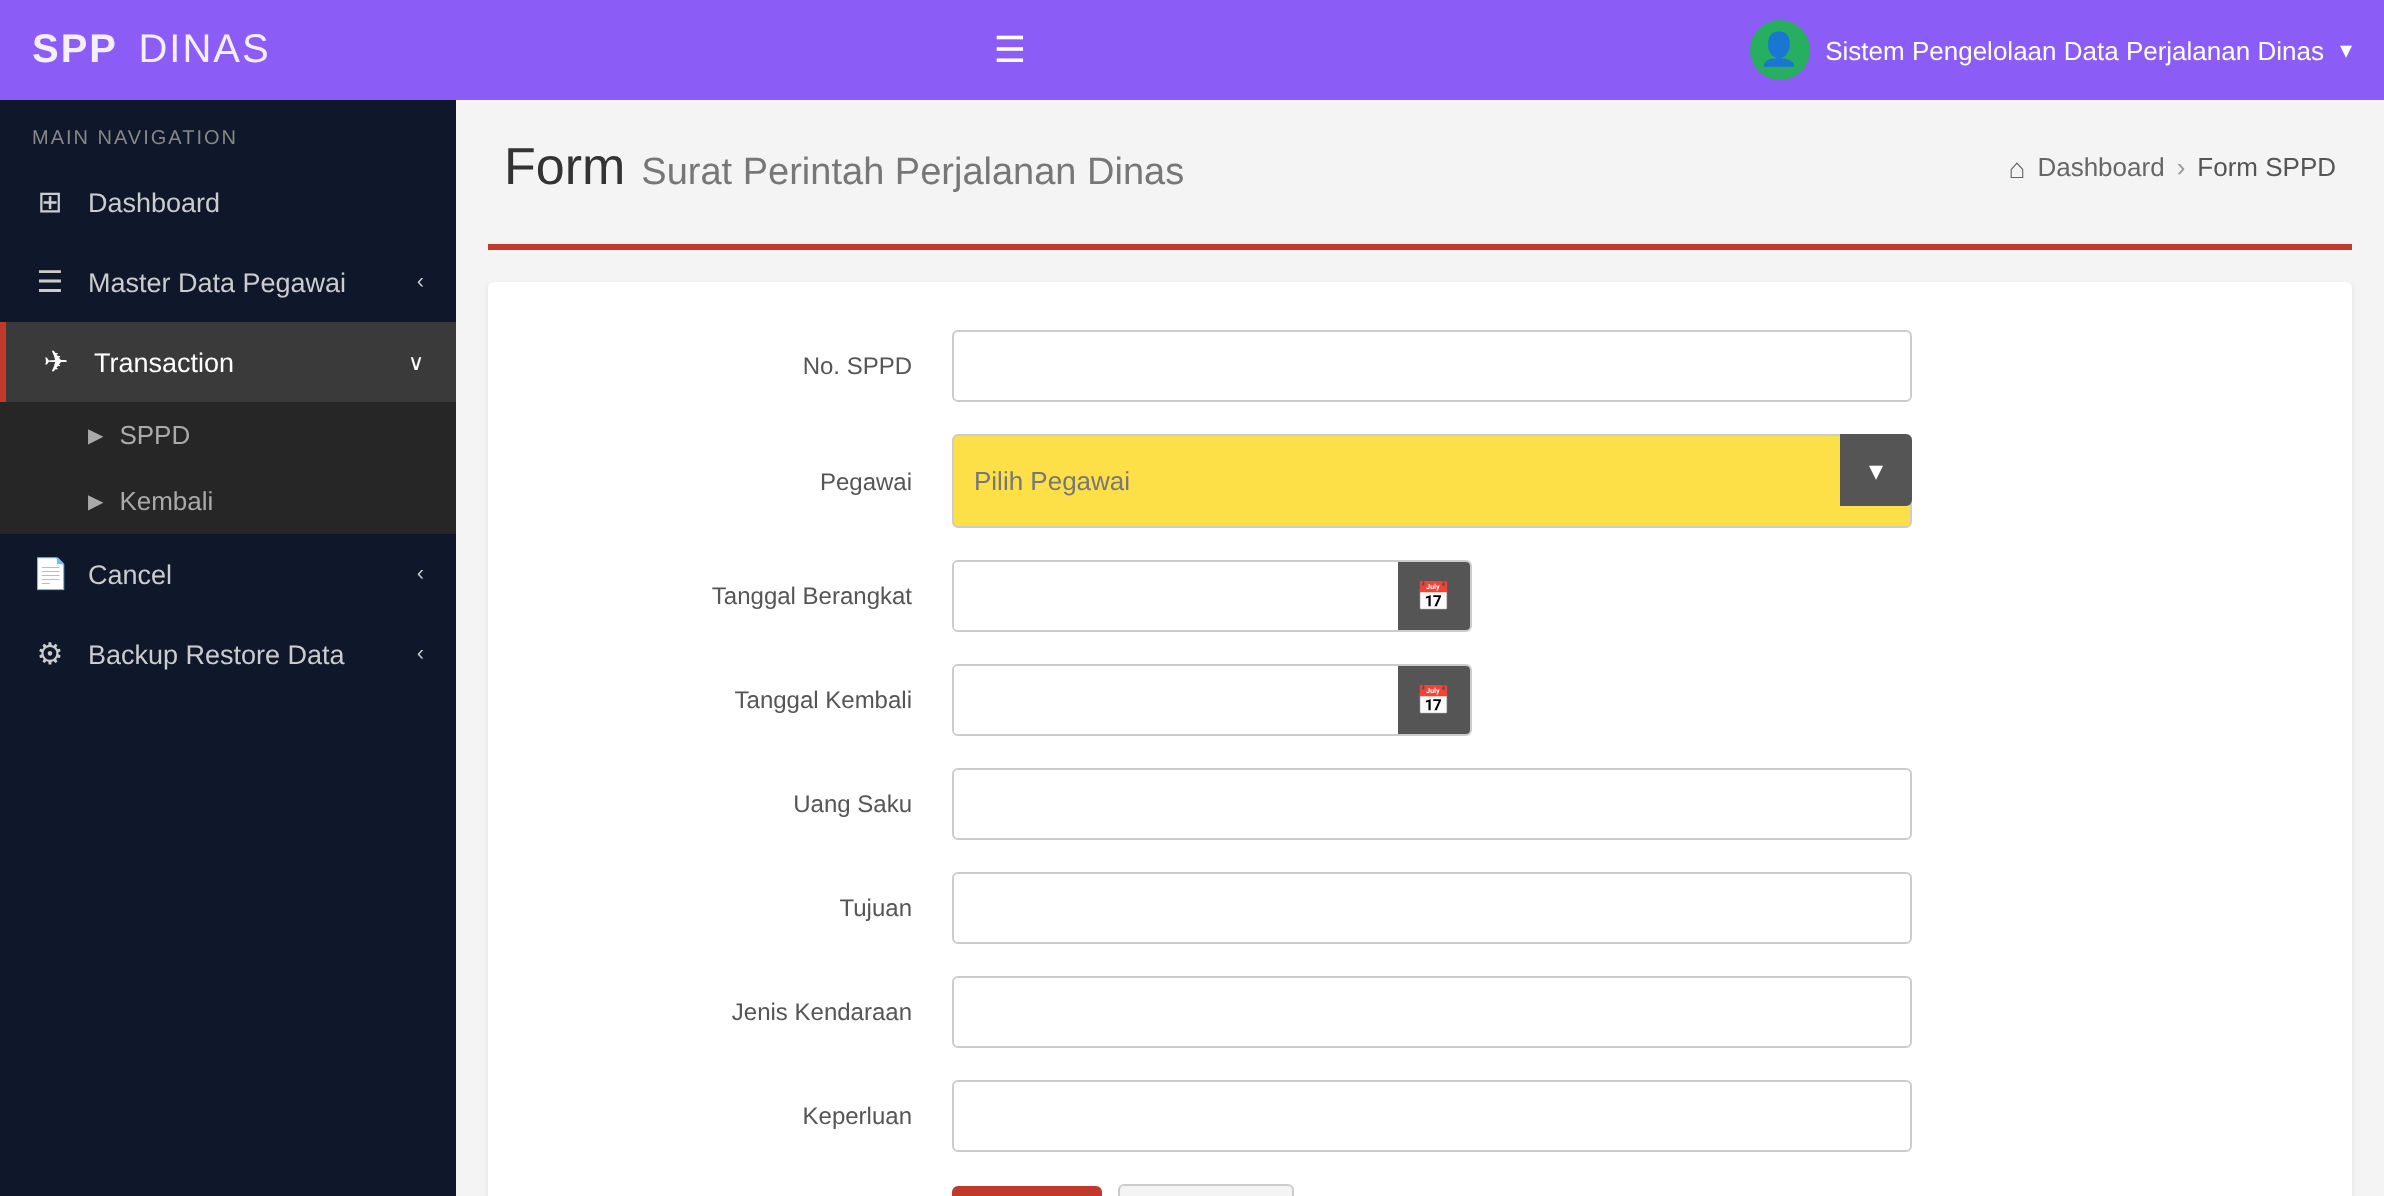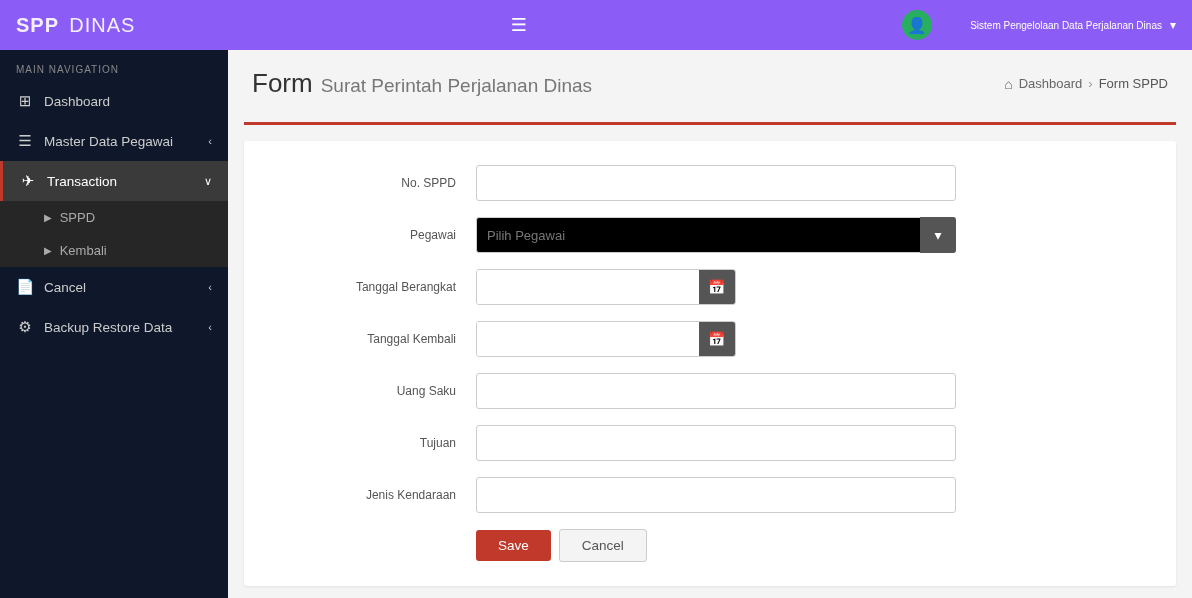--- a/index.html
+++ b/index.html
@@ -22,21 +22,21 @@
       letter-spacing: 1px;
     }
     .brand span { color: #fff; opacity: 0.9; }
     .header-left { display: flex; align-items: center; gap: 16px; }
     .hamburger { font-size: 18px; cursor: pointer; color: white; }
     .header-right { display: flex; align-items: center; gap: 8px; cursor: pointer; }
     .user-icon {
       width: 30px; height: 30px; border-radius: 50%; background: #27ae60;
       display: flex; align-items: center; justify-content: center; color: white; font-size: 16px;
     }
-    .user-label { font-size: 10px; color: white; margin-left: 30px; }
+    .user-label { font-size: 13px; color: white; }
     .chevron-icon { font-size: 12px; color: white; }
 
     
     .layout { display: flex; flex: 1; overflow: hidden; }
 
     
     .sidebar {
       width: 228px;
       background: #0f172a;
       color: #ccc;
@@ -137,28 +137,28 @@
       max-width: 480px;
     }
 
     .form-select-wrapper {
       flex: 1;
       max-width: 480px;
       position: relative;
     }
     .form-select {
       width: 100%;
-      height: 36px;
+      height: 47px;
       border: 1px solid #ccc;
       border-radius: 3px;
       padding: 0 10px;
       font-size: 13px;
       color: #777;
       outline: none;
-      background: #000000;
+      background: #fde047;
       appearance: none;
       cursor: pointer;
     }
     .select-arrow {
       position: absolute;
       right: 0;
       top: 0;
       height: 36px;
       width: 36px;
       background: #555;
@@ -351,20 +351,24 @@
       <div class="form-row">
         <label class="form-label">Tujuan</label>
         <input class="form-input" type="text" style="">
       </div>
 
       <div class="form-row">
         <label class="form-label">Jenis Kendaraan</label>
         <input class="form-input" type="text" style="">
       </div>
 
+      <div class="form-row">
+        <label class="form-label">Keperluan</label>
+        <input class="form-input" type="text" style="">
+      </div>
 
       <div class="form-actions">
         <button class="btn-save">Save</button>
         <button class="btn-cancel">Cancel</button>
       </div>
 
     </div>
   </div>
 </div>
 

